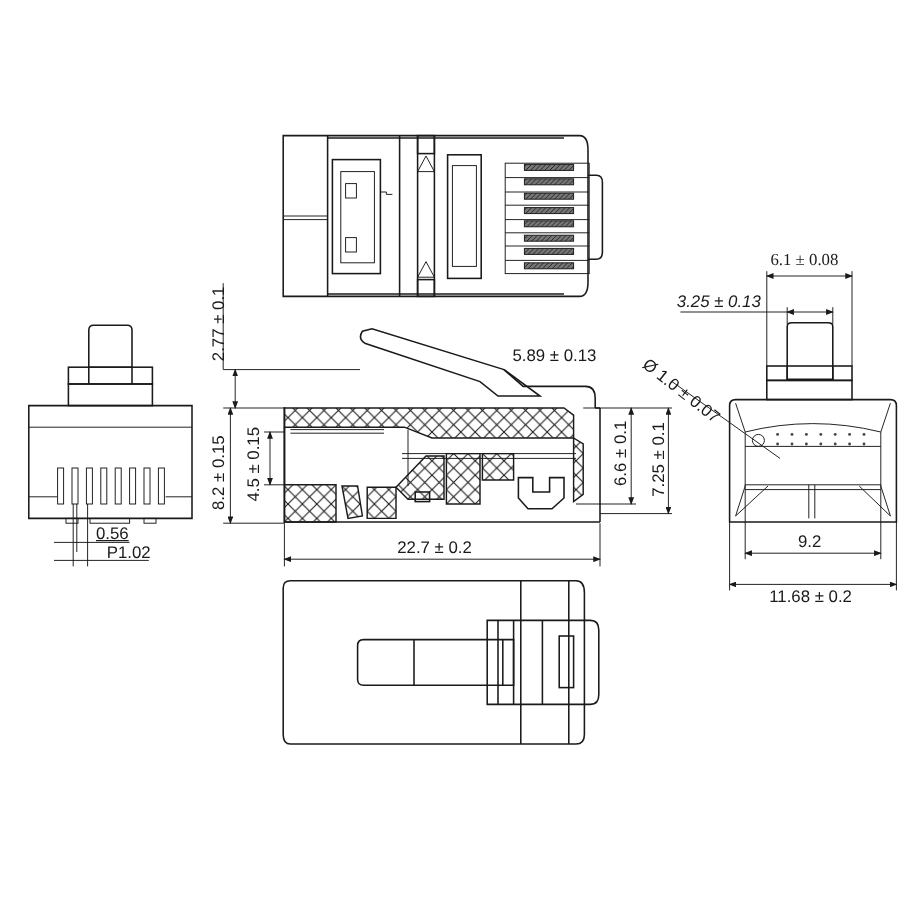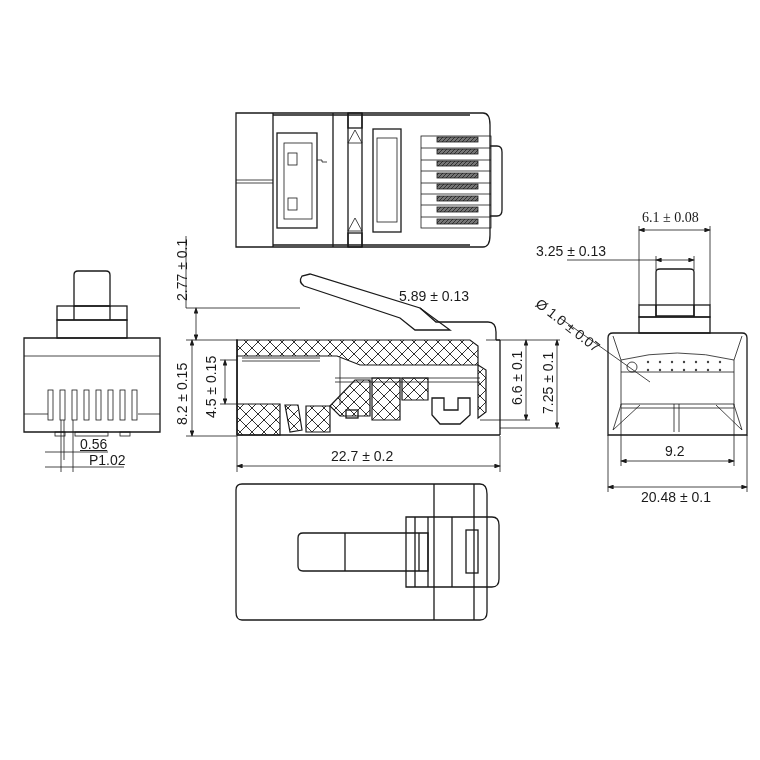--- a/index.html
+++ b/index.html
@@ -217,28 +217,28 @@
     <line class="ln" x1="428" y1="517" x2="428" y2="587"></line>
     <line class="ln" x1="452" y1="517" x2="452" y2="587"></line>
     <rect class="ln" x="466" y="530" width="12" height="43"></rect>
     <path class="ln" d="M303,533 L428,533 L428,571 L303,571 Q298,571 298,566 L298,538 Q298,533 303,533 Z"></path>
     <line class="ln" x1="345" y1="533" x2="345" y2="571"></line>
     <line class="ln" x1="419" y1="533" x2="419" y2="571"></line>
   </g>
 </svg>
 
 <span class="lbl rot" style="left:175px;top:301px;transform:rotate(-90deg);">2.77 ± 0.1</span>
-<span class="lbl" style="left:399px;top:289px;">5.89 ± 0.13</span>
+<span class="lbl" style="left:427px;top:289px;">5.89 ± 0.13</span>
 <span class="lbl rot" style="left:175px;top:425px;transform:rotate(-90deg);">8.2 ± 0.15</span>
 <span class="lbl rot" style="left:204px;top:418px;transform:rotate(-90deg);">4.5 ± 0.15</span>
 <span class="lbl rot" style="left:510px;top:405px;transform:rotate(-90deg);">6.6 ± 0.1</span>
 <span class="lbl rot" style="left:541px;top:414px;transform:rotate(-90deg);">7.25 ± 0.1</span>
 <span class="lbl" style="left:331px;top:449px;text-align:right;">22.7 ± 0.2</span>
 
 <span class="lbl" style="left:80px;top:437px;text-decoration:underline;">0.56</span>
 <span class="lbl" style="left:89px;top:453px;">P1.02</span>
 
 <span class="lbl" style="left:642px;top:211px;font-family:Liberation Serif, serif;">6.1 ± 0.08</span>
-<span class="lbl" style="left:536px;top:244px;">3.25 ± 0.13</span>
+<span class="lbl" style="left:564px;top:244px;font-style:italic;">3.25 ± 0.13</span>
 <span class="lbl rot" style="left:542px;top:296px;transform:rotate(38deg);">Ø 1.0 ± 0.07</span>
 <span class="lbl" style="left:665px;top:444px;text-align:right;">9.2</span>
-<span class="lbl" style="left:641px;top:490px;">20.48 ± 0.1</span>
+<span class="lbl" style="left:641px;top:490px;">11.68 ± 0.2</span>
 </div>
 
 </body></html>

